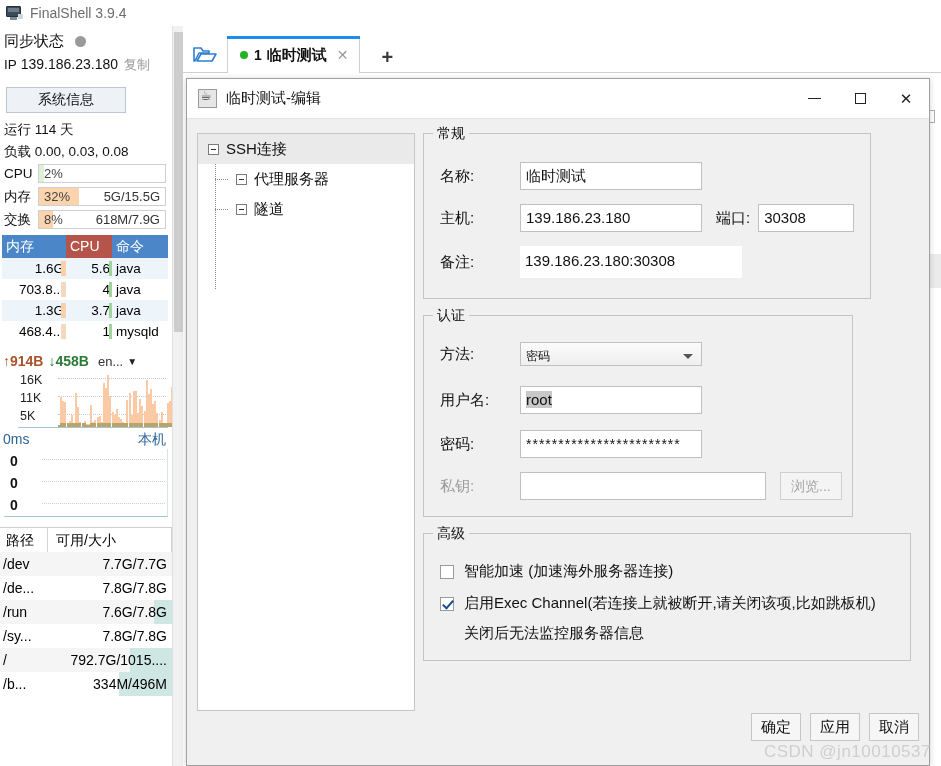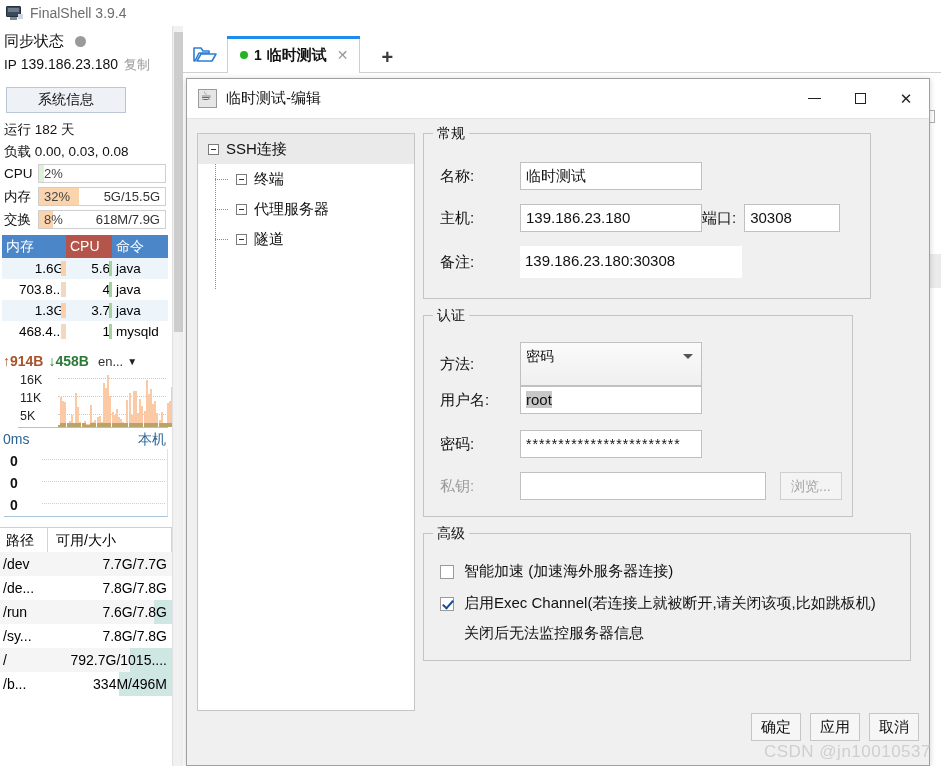--- a/index.html
+++ b/index.html
@@ -176,22 +176,22 @@
 
   .field-row { position:absolute; display:flex; align-items:center; }
   .f-label { font-size:15px; color:#111; }
   .f-label.dim { color:#9b9b9b; }
   .inp {
     height:28px; border:1px solid #c0c0c0; background:#fff; font-size:15px; color:#111;
     padding:0 5px; line-height:26px; overflow:hidden; white-space:nowrap;
   }
   .inp.flat { border:none; background:#fff; }
   .inp.sel-txt span.sel { background:#c8c8c8; }
-  .combo { position:relative; height:44px; border:1px solid #c0c0c0;
-    background:linear-gradient(#fbfbfb,#efefef); font-size:14px; color:#111; padding:0 5px; line-height:26px; }
+  .combo { position:relative; height:24px; border:1px solid #c0c0c0;
+    background:linear-gradient(#fbfbfb,#efefef); font-size:12px; color:#111; padding:0 5px; line-height:26px; }
   .combo .caret { position:absolute; right:8px; top:11px; width:0;height:0;
     border-left:5px solid transparent; border-right:5px solid transparent; border-top:5px solid #555; }
   .pwd { letter-spacing:1px; font-size:14px; }
   .browse-btn { height:28px; padding:0 10px; border:1px solid #cfcfcf; background:#f4f4f4;
     font-size:14px; color:#a6a6a6; line-height:26px; }
 
   
   .cbrow { position:absolute; display:flex; align-items:center; font-size:15px; color:#111; }
   .cbox { width:14px; height:14px; border:1px solid #9a9a9a; background:#fff; margin-right:10px;
     position:relative; flex:0 0 auto; }
@@ -228,21 +228,21 @@
     </div>
 
     <div class="ip-row">
       <span class="ip-pre">IP</span>
       <span class="ip-val">139.186.23.180</span>
       <span class="ip-copy">复制</span>
     </div>
 
     <div class="sysinfo-btn">系统信息</div>
 
-    <div class="stat-line">运行 182 天</div>
+    <div class="stat-line">运行 114 天</div>
     <div class="stat-line">负载 0.00, 0.03, 0.08</div>
 
     <div class="meter-row">
       <span class="meter-name">CPU</span>
       <span class="meter-box">
         <span class="meter-fill cpu" style="width:4%"></span>
         <span class="meter-pct">2%</span>
         <span class="meter-abs"></span>
       </span>
     </div>
@@ -529,44 +529,40 @@
     <div class="dlg-body">
 
       <div class="tree">
         <div class="tree-vline"></div>
         <div class="tree-node root">
           <span class="tbox"></span>
           <span>SSH连接</span>
         </div>
         <div class="tree-node child">
           <span class="tbox"></span>
-          <span>终端</span>
-        </div>
-        <div class="tree-node child">
-          <span class="tbox"></span>
           <span>代理服务器</span>
         </div>
         <div class="tree-node child">
           <span class="tbox"></span>
           <span>隧道</span>
         </div>
       </div>
 
       <div class="group" id="g-general">
         <span class="g-title">常规</span>
 
         <div class="field-row" style="left:16px; top:28px;">
           <span class="f-label" style="width:80px">名称:</span>
           <span class="inp" style="width:182px">临时测试</span>
         </div>
 
         <div class="field-row" style="left:16px; top:70px;">
           <span class="f-label" style="width:80px">主机:</span>
           <span class="inp" style="width:182px">139.186.23.180</span>
-          <span class="f-label" style="">端口:</span>
+          <span class="f-label" style="margin-left:14px">端口:</span>
           <span class="inp" style="width:96px; margin-left:8px">30308</span>
         </div>
 
         <div class="field-row" style="left:16px; top:112px;">
           <span class="f-label" style="width:80px">备注:</span>
           <span class="inp flat" style="width:222px;height:32px;line-height:30px">139.186.23.180:30308</span>
         </div>
       </div>
 
       <div class="group" id="g-auth">

